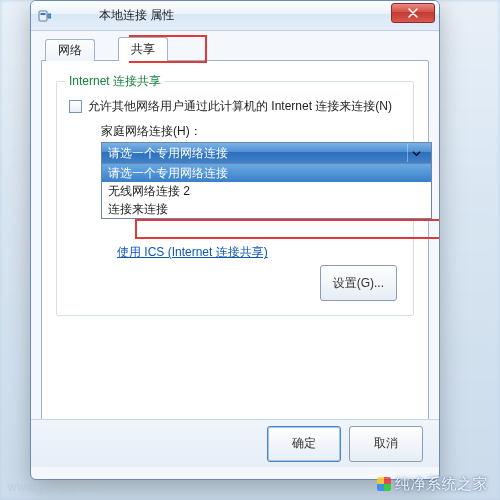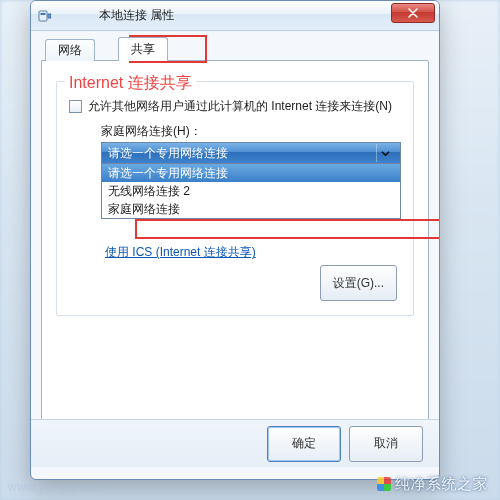--- a/index.html
+++ b/index.html
@@ -114,22 +114,22 @@
     border:1px solid #d6dee8;
     border-radius:2px;
     margin-top:10px;
     padding:12px 12px 14px 12px;
     position:relative;
   }
   .group-legend{
     position:absolute; top:-9px; left:8px;
     background:#ffffff;
     padding:0 4px;
-    color:#ef4444;
-    font-size:16px;
+    color:#15803d;
+    font-size:12px;
   }
   .check-row{
     display:flex; align-items:flex-start;
     gap:6px;
     margin:4px 0 8px 0;
     line-height:1.45;
   }
   .win-checkbox{
     width:13px; height:13px;
     border:1px solid #7a94b3;
@@ -138,21 +138,21 @@
     flex:none;
   }
   .check-label{ color:#222; }
   .sub-label{
     margin:6px 0 2px 32px;
     color:#222;
   }
   
   .combo{
     margin:2px 0 0 32px;
-    width:300px;
+    width:331px;
     position:relative;
   }
   .combo-button{
     height:22px;
     border:1px solid #6d86a8;
     background:linear-gradient(180deg,#7bb3e6 0%, #4f90d4 45%, #2d6fba 46%, #3f82cc 100%);
     color:#fff;
     display:flex; align-items:center; justify-content:space-between;
     padding:0 6px 0 6px;
     font-size:12px;
@@ -175,21 +175,21 @@
     font-size:12px;
     color:#1a1a1a;
     white-space:nowrap; overflow:hidden;
   }
   .combo-item.hovered{
     background:linear-gradient(180deg,#6aa9e2,#3a7fc9);
     color:#fff;
   }
   .spacer-after-dd{ height:76px; }
   .link-row{
-    margin:4px 0 0 36px;
+    margin:4px 0 0 48px;
   }
   .winlink{
     color:#0b57b4; text-decoration:underline;
     cursor:pointer;
   }
   .settings-btn-row{
     display:flex; justify-content:flex-end;
     margin:4px 4px 0 0;
   }
   .win-btn{
@@ -287,21 +287,21 @@
             <span>请选一个专用网络连接</span>
             <span class="combo-arrow">
               <svg width="9" height="9" viewBox="0 0 10 10">
                   <path d="M1 3l4 4 4-4" fill="none" stroke="#0a0a0a" stroke-width="1.4"></path>
                 </svg>
             </span>
           </div>
           <div class="combo-list">
             <div class="combo-item hovered">请选一个专用网络连接</div>
             <div class="combo-item">无线网络连接 2</div>
-            <div class="combo-item">家庭网络连接</div>
+            <div class="combo-item">连接来连接</div>
           </div>
         </div>
 
         <div class="spacer-after-dd"></div>
 
         <div class="link-row">
           <span class="winlink">使用 ICS (Internet 连接共享)</span>
         </div>
 
         <div class="settings-btn-row">

